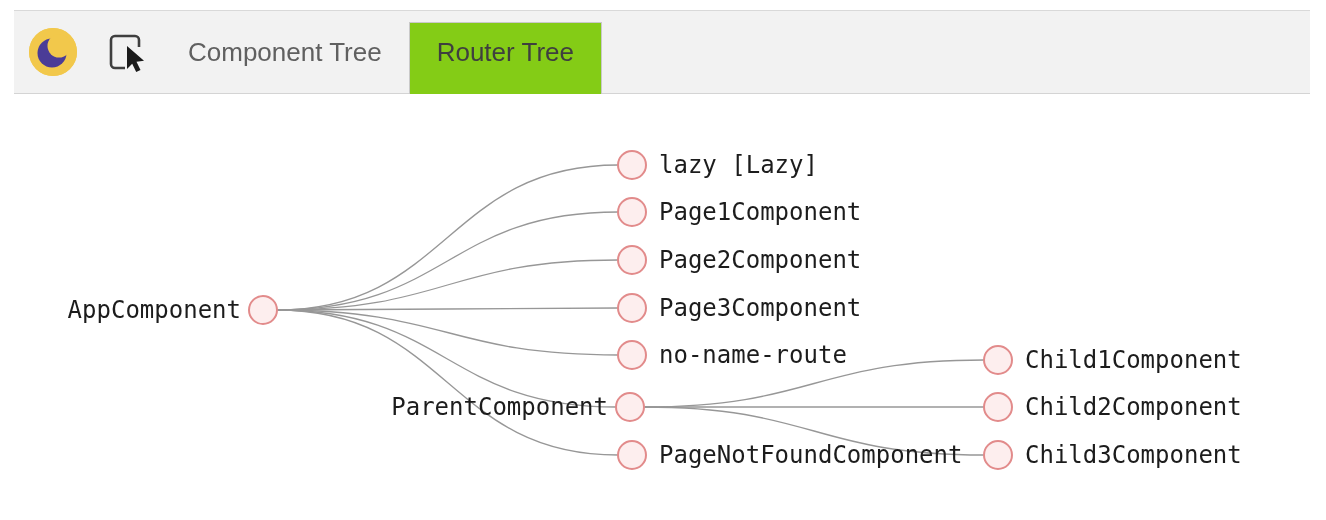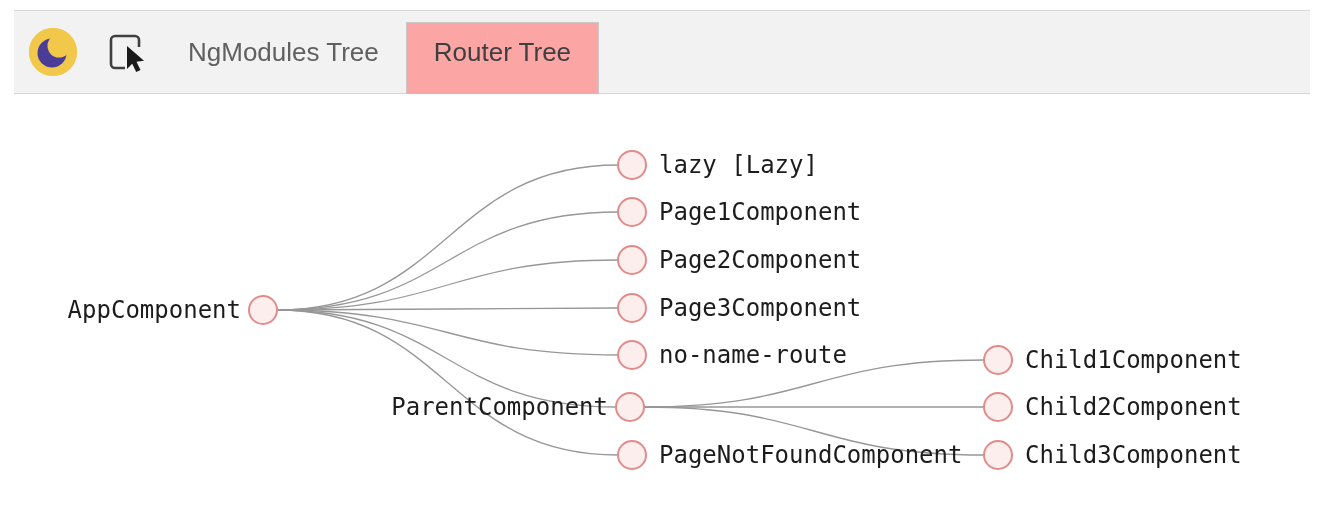--- a/index.html
+++ b/index.html
@@ -53,21 +53,21 @@
     display: flex;
     align-items: center;
     padding: 0 27px;
     font-size: 26px;
     color: #606060;
     cursor: pointer;
     white-space: nowrap;
     user-select: none;
   }
   .tab.active {
-    background: #fca5a5;
+    background: #84cc16;
     border: 1px solid #c9c9c9;
     border-bottom: none;
     height: 72px;
     align-self: flex-end;
     margin-bottom: -1px;
     padding-bottom: 12px;
     color: #3f3f3f;
   }
   
   .tree-svg {
@@ -103,21 +103,21 @@
   </button>
 
   <button class="inspect-btn">
     <svg viewBox="0 0 44 44">
       <path d="M 34 17 V 10 a 4 4 0 0 0 -4 -4 H 10 a 4 4 0 0 0 -4 4 v 24 a 4 4 0 0 0 4 4 h 10" fill="none" stroke="#3f3f3f" stroke-width="2.6"></path>
       <path d="M 22 16 v 23 l 5.2 -5.2 4 8.2 4.3 -2.1 -4 -8.1 7.5 -1 z" fill="#1a1a1a"></path>
     </svg>
   </button>
 
   <div class="tabs">
-    <div class="tab">NgModules Tree</div>
+    <div class="tab">Component Tree</div>
     <div class="tab active">Router Tree</div>
   </div>
 </div>
 
 <svg class="tree-svg" viewBox="0 0 1326 520" xmlns="http://www.w3.org/2000/svg">
   <g>
       <path d="M277,310C447.5,310 447.5,165 618,165" class="link" stroke="#979797"></path>
       <path d="M277,310C447.5,310 447.5,212 618,212" class="link" stroke="#979797"></path>
       <path d="M277,310C447.5,310 447.5,260 618,260" class="link" stroke="#979797"></path>
       <path d="M277,310C447.5,310 447.5,308 618,308" class="link" stroke="#979797"></path>

